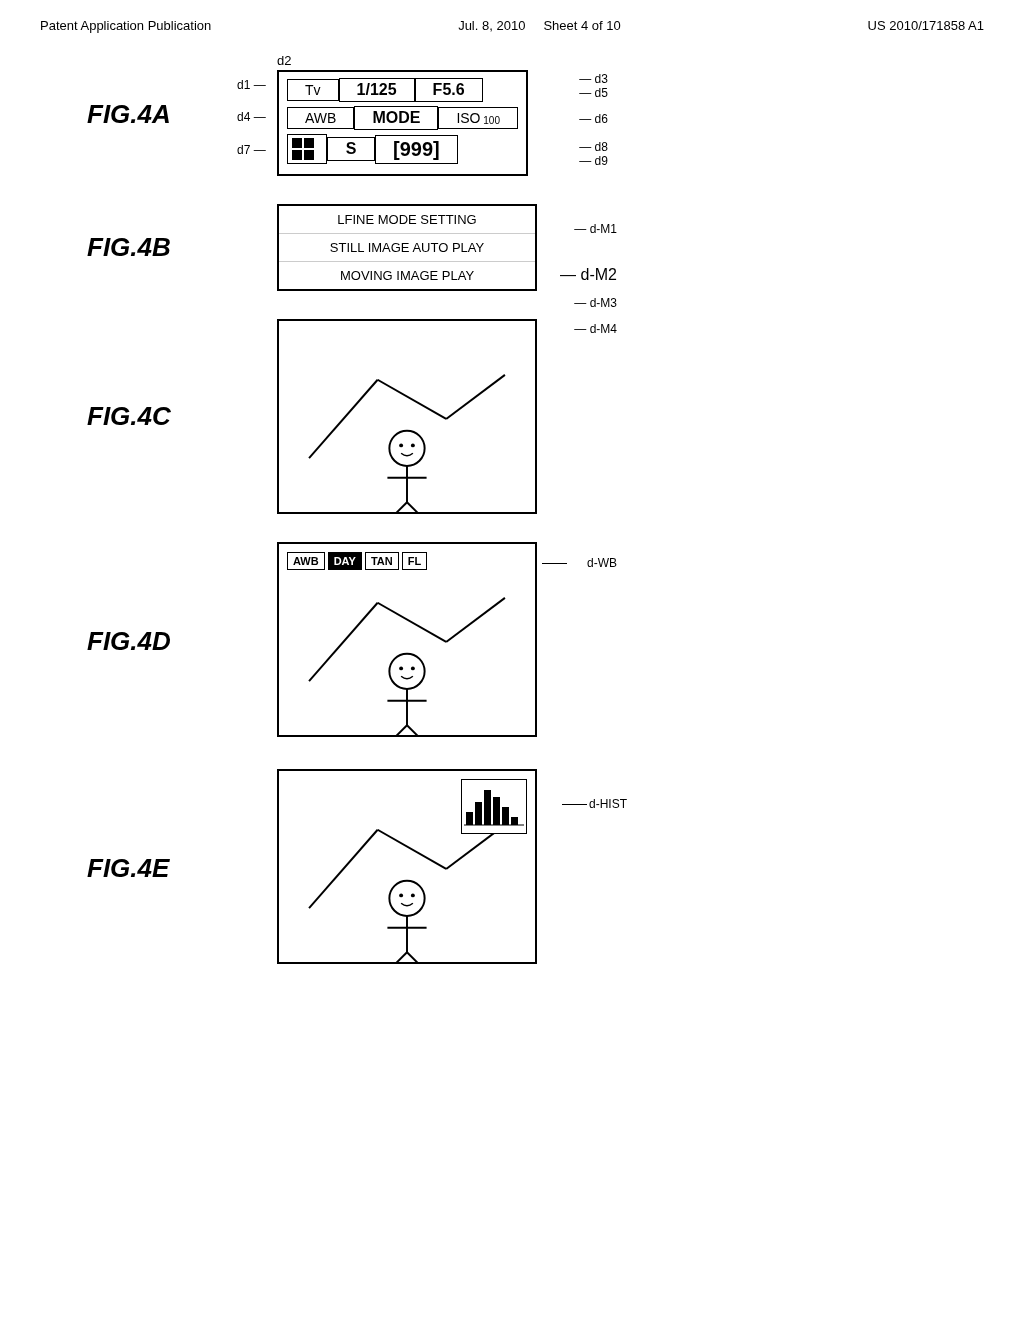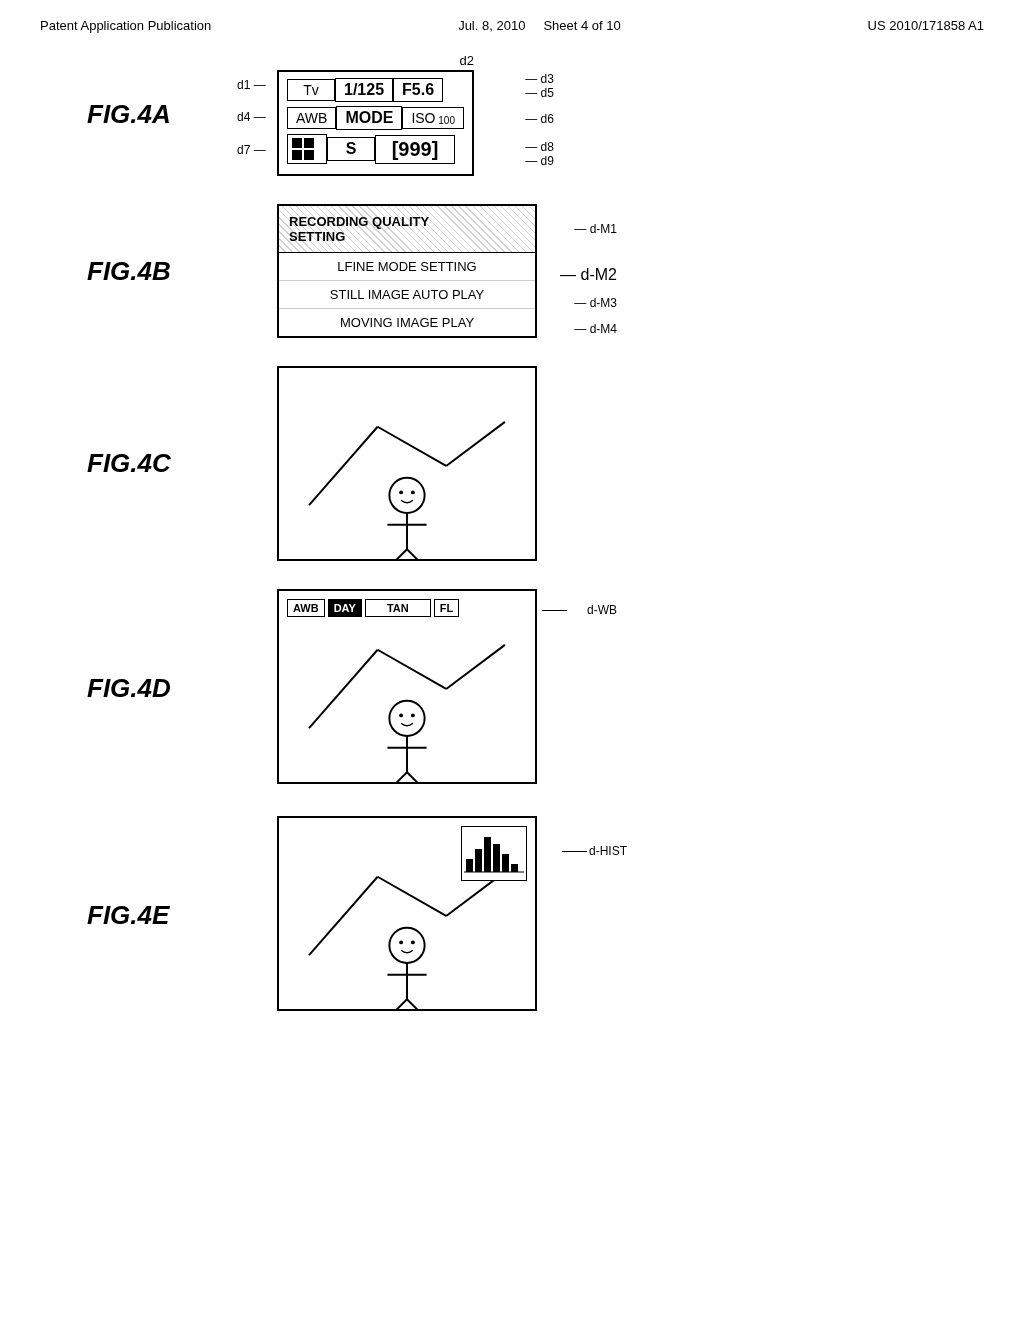--- a/index.html
+++ b/index.html
@@ -57,21 +57,21 @@
 
     .vf-row {
       display: flex;
       align-items: center;
       margin-bottom: 4px;
       gap: 0;
     }
 
     .vf-cell {
       border: 1.5px solid #000;
-      padding: 2px 8px;
+      padding: 2px 17px;
       font-size: 14px;
       text-align: center;
       min-width: 48px;
     }
 
     .vf-cell-bold {
       font-size: 16px;
       font-weight: bold;
     }
 
@@ -107,21 +107,21 @@
       overflow: hidden;
     }
 
     .scene-svg {
       width: 100%;
       height: 100%;
     }
 
     
     .d2-label {
-      text-align: right;
+      text-align: left;
       font-size: 13px;
       margin-bottom: 2px;
     }
 
     .fig4a-container {
       position: relative;
       margin-left: 60px;
     }
 
     .fig4b-container {
@@ -219,30 +219,20 @@
       </div>
     </div>
   </div>
 
   <div class="figure-section" style="margin-top:10px;">
     <div class="fig-label">FIG.4B</div>
     <div class="fig4b-container">
       <div style="position:relative; display:inline-block;">
         <div class="menu-box">
 
-          <div style="
-            background-image: repeating-linear-gradient(45deg, transparent, transparent 4px, rgba(0,0,0,0.18) 4px, rgba(0,0,0,0.18) 5px);
-            border-bottom: 1px solid #000;
-            padding: 8px 10px;
-            font-size: 13px;
-            font-weight: bold;
-            text-align: left;
-          ">
-            RECORDING QUALITY<br>SETTING
-          </div>
           <div class="menu-item">LFINE MODE SETTING</div>
           <div class="menu-item">STILL IMAGE AUTO PLAY</div>
           <div class="menu-item" style="border-bottom:none;">MOVING IMAGE PLAY</div>
         </div>
         
         <div style="position:absolute; right:-80px; top:18px; font-size:12px;">— d-M1</div>
         <div style="position:absolute; right:-80px; top:62px; font-size:16px;">— d-M2</div>
         <div style="position:absolute; right:-80px; top:92px; font-size:12px;">— d-M3</div>
         <div style="position:absolute; right:-80px; top:118px; font-size:12px;">— d-M4</div>
       </div>
@@ -279,21 +269,21 @@
 
   <div class="figure-section" style="margin-top:10px;">
     <div class="fig-label">FIG.4D</div>
     <div class="fig4d-container">
       <div style="position:relative; display:inline-block;">
         <div class="scene-box">
           
           <div style="position:absolute; top:8px; left:8px; display:flex; gap:3px; z-index:10;">
             <div style="border:1.5px solid #000; padding:2px 5px; font-size:11px; font-weight:bold; background:#fff;">AWB</div>
             <div style="border:1.5px solid #000; padding:2px 5px; font-size:11px; font-weight:bold; background:#000; color:#fff;">DAY</div>
-            <div style="border:1.5px solid #000; padding:2px 21px; font-size:11px; font-weight:bold; background:#fff;">TAN</div>
+            <div style="border:1.5px solid #000; padding:2px 5px; font-size:11px; font-weight:bold; background:#fff;">TAN</div>
             <div style="border:1.5px solid #000; padding:2px 5px; font-size:11px; font-weight:bold; background:#fff;">FL</div>
           </div>
           <svg class="scene-svg" viewBox="0 0 260 195" xmlns="http://www.w3.org/2000/svg">
 
             <line x1="30" y1="140" x2="100" y2="60" stroke="#000" stroke-width="2"></line>
             <line x1="100" y1="60" x2="170" y2="100" stroke="#000" stroke-width="2"></line>
             <line x1="170" y1="100" x2="230" y2="55" stroke="#000" stroke-width="2"></line>
 
             <circle cx="130" cy="130" r="18" fill="none" stroke="#000" stroke-width="2"></circle>
             <circle cx="124" cy="127" r="2" fill="#000"></circle>

